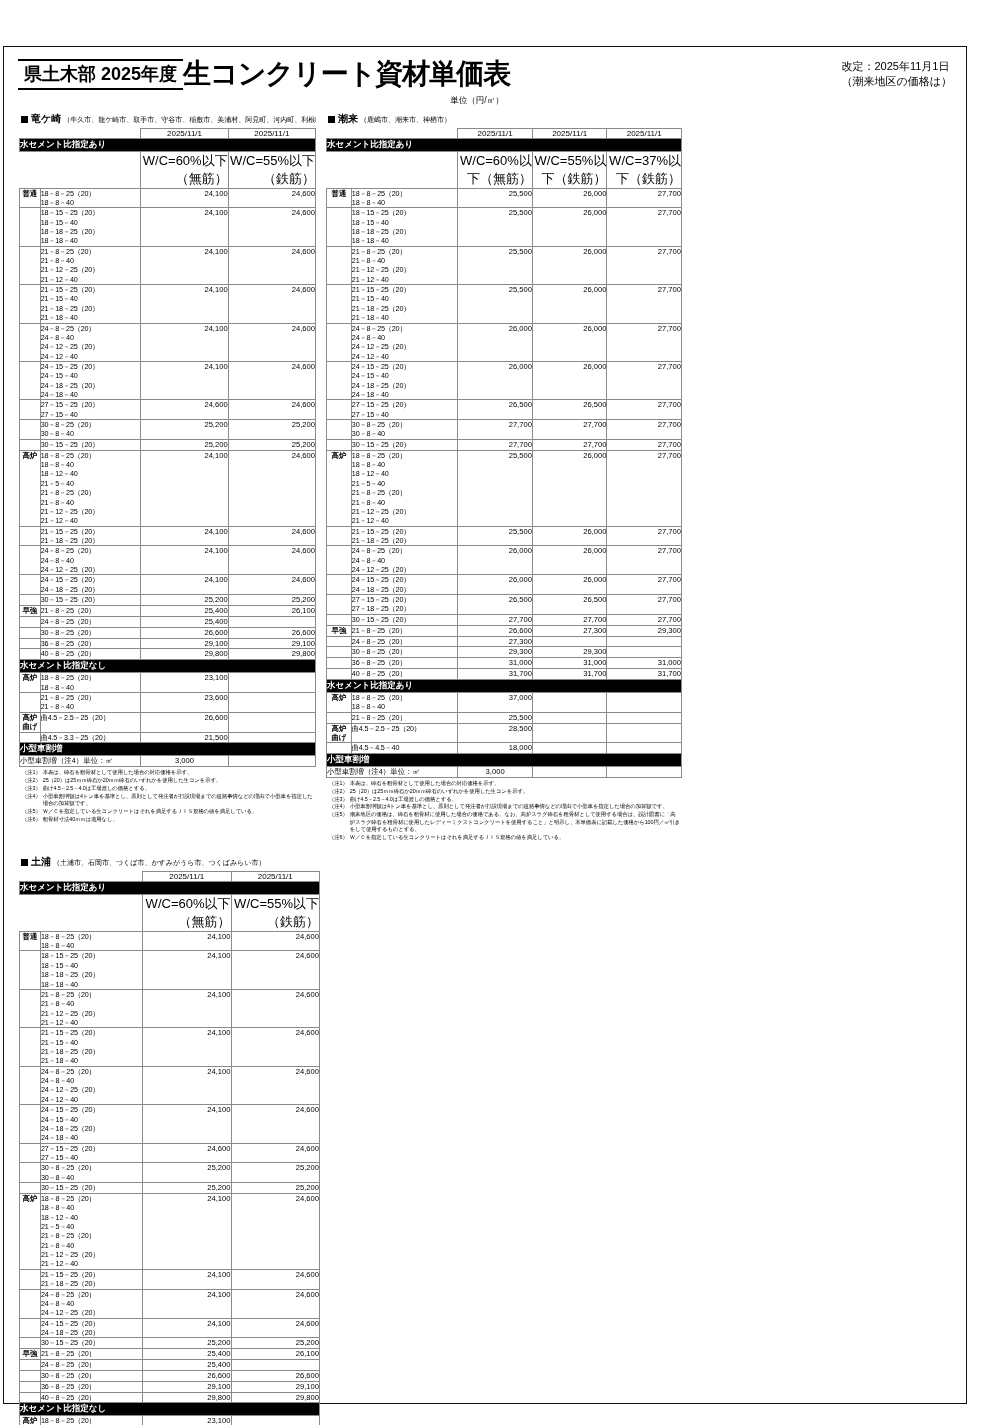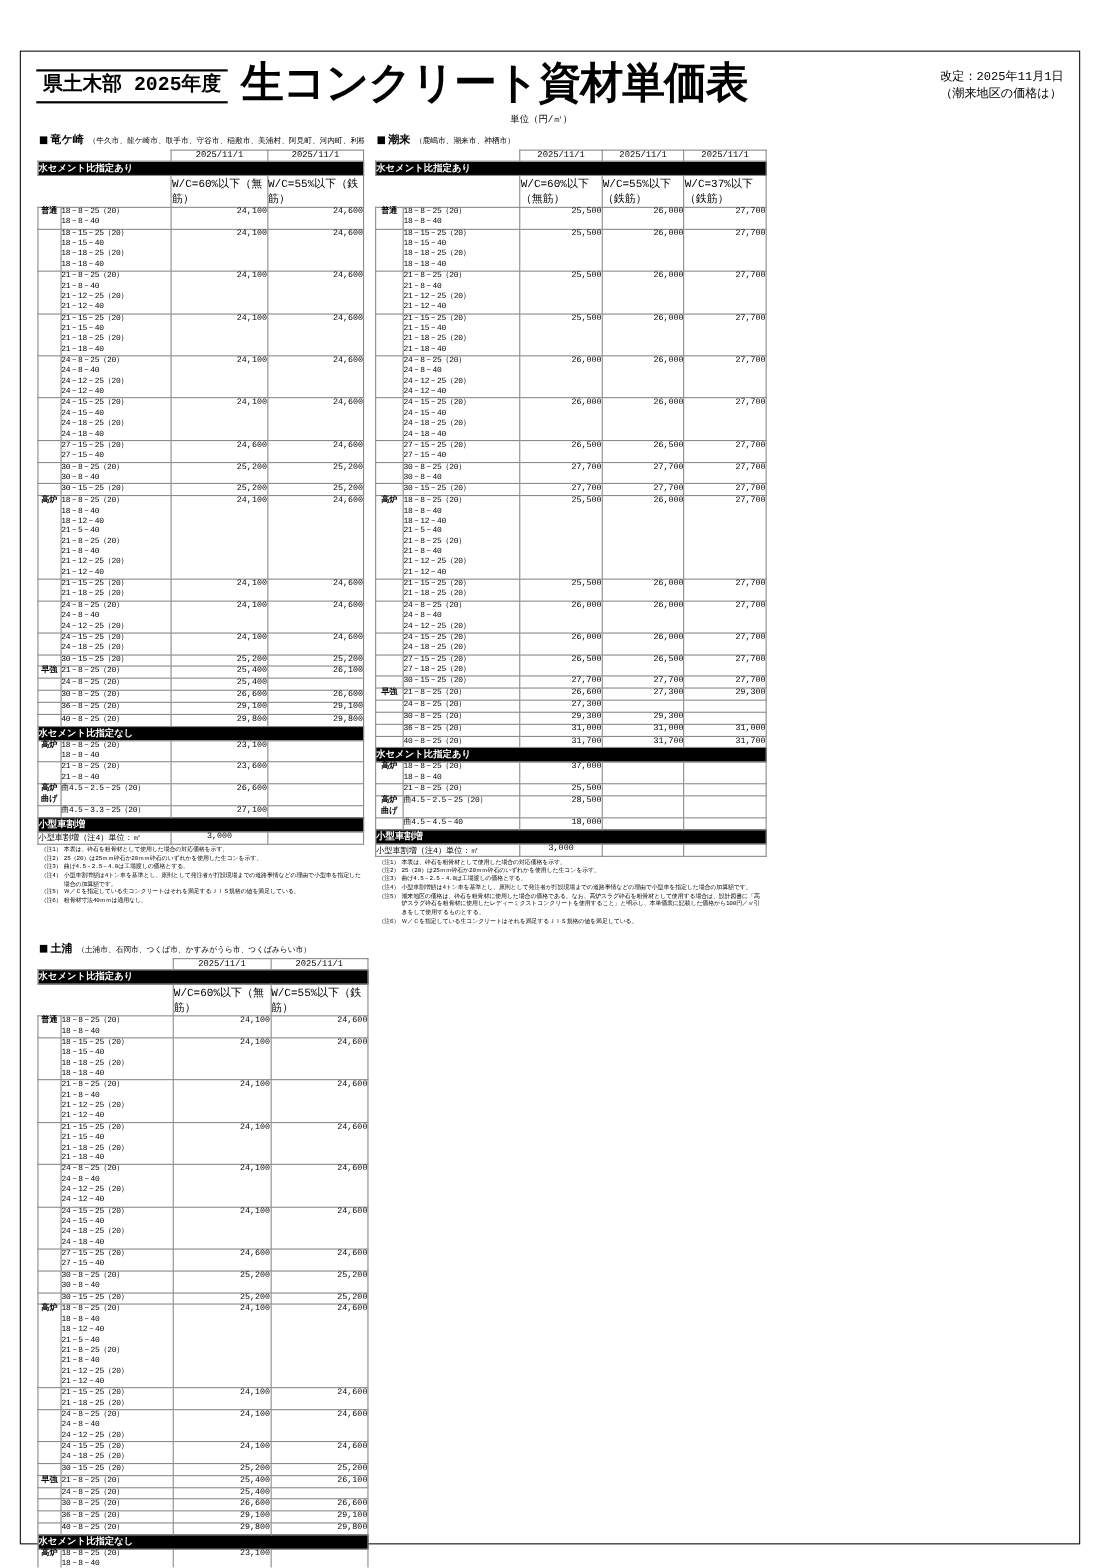--- a/index.html
+++ b/index.html
@@ -4,46 +4,46 @@
 <style>
   html,body{margin:0;padding:0;background:#fff;}
   body{width:1000px;height:1425px;font-family:"Liberation Sans","DejaVu Sans",sans-serif;color:#000;-webkit-font-smoothing:none;}
   .page{position:relative;width:1000px;height:1425px;box-sizing:border-box;padding:0;}
 
   
   .masthead{display:flex;align-items:flex-end;justify-content:center;position:relative;height:26px;padding:12px 22px 0 22px;box-sizing:border-box;}
   .paper-name{font-weight:bold;font-size:13px;letter-spacing:6px;}
   .issue-line{position:absolute;right:22px;bottom:0;font-size:11.5px;letter-spacing:0px;white-space:nowrap;}
 
-  .frame{position:absolute;left:18px;top:46px;width:964px;height:1358px;border:1px solid #111;box-sizing:border-box;font-family:Liberation Mono, monospace;}
+  .frame{position:absolute;left:3px;top:46px;width:964px;height:1358px;border:1px solid #111;box-sizing:border-box;}
 
   
   .titlebar{display:flex;align-items:center;padding:12px 14px 4px 14px;box-sizing:border-box;}
   .kenban{font-weight:bold;font-size:18px;border-top:2px solid #000;border-bottom:2px solid #000;padding:2px 6px;line-height:1.25;white-space:nowrap;}
-  .maintitle{font-weight:bold;font-size:39px;letter-spacing:-1px;margin-left:12px;line-height:1;white-space:nowrap;}
+  .maintitle{font-weight:bold;font-size:28px;letter-spacing:-1px;line-height:1;white-space:nowrap;}
   .revise{margin-left:auto;font-size:11px;line-height:1.35;text-align:left;white-space:nowrap;}
   .unit-line{text-align:center;font-size:8.5px;padding:1px 16px 2px 0;}
 
   
   .grid{display:flex;flex-wrap:wrap;padding:0 10px;box-sizing:border-box;}
   .col{box-sizing:border-box;padding:0 5px 10px 5px;}
   .col.c1{width:307px;}
   .col.c2{width:366px;}
   .col.c3{width:311px;}
 
   .rgn-title{font-size:10px;font-weight:bold;white-space:nowrap;margin:3px 0 2px 2px;overflow:hidden;}
   .rgn-title .sq{display:inline-block;width:7px;height:7px;background:#000;margin-right:3px;vertical-align:-1px;}
   .rgn-title .towns{font-weight:normal;font-size:7px;}
 
   table.pt{border-collapse:collapse;width:100%;table-layout:fixed;font-size:7.2px;}
   table.pt td,table.pt th{border:1px solid #8a8a8a;padding:0;vertical-align:top;}
   .datehdr{text-align:center;font-size:8px;padding:1.5px 0;border-bottom:1px solid #8a8a8a;}
   .nobord{border:none !important;}
   .blackbar td{background:#000;color:#fff;font-weight:bold;font-size:8.5px;padding:1.5px 0 1.5px 4px;border:1px solid #000;}
-  .wchdr{text-align:left;font-size:10px;padding:1.5px 0;}
+  .wchdr{text-align:right;font-size:13px;padding:1.5px 0;}
   .kind{width:22px;text-align:center;font-size:7.4px;font-weight:bold;padding-top:1px;line-height:1.28;}
   .spec{padding:1px 0 1px 4px;line-height:1.3;white-space:pre-line;letter-spacing:-0.2px;}
   .price{text-align:right;padding:1px 5px 1px 0;line-height:1.3;font-size:7.6px;}
   .koban td{padding:1.5px 0 1.5px 4px;font-size:7.4px;}
   .koban .kval{text-align:center;font-size:7.6px;}
 
   .notes{font-size:5.4px;line-height:1.42;padding:2px 2px 0 3px;letter-spacing:-0.1px;}
   .notes div{display:flex;}
   .notes .nn{flex:0 0 auto;padding-right:2px;}
   .notes .nt{flex:1 1 auto;}
@@ -256,21 +256,21 @@
               <tr>
                 <td class="kind" style="white-space: pre-line;">高炉
 曲げ</td>
                 <td class="spec">曲4.5－2.5－25（20）</td>
                 <td class="price">26,600</td>
                 <td class="price"></td>
               </tr>
               <tr>
                 <td class="kind" style="white-space: pre-line;"></td>
                 <td class="spec">曲4.5－3.3－25（20）</td>
-                <td class="price">27,100</td>
+                <td class="price">21,500</td>
                 <td class="price"></td>
               </tr>
               <tr class="blackbar">
                 <td colspan="4">小型車割増</td>
               </tr>
               <tr class="koban">
                 <td colspan="2">小型車割増（注4）単位：㎥</td>
                 <td class="kval price">3,000</td>
                 <td class="price"></td>
               </tr>

